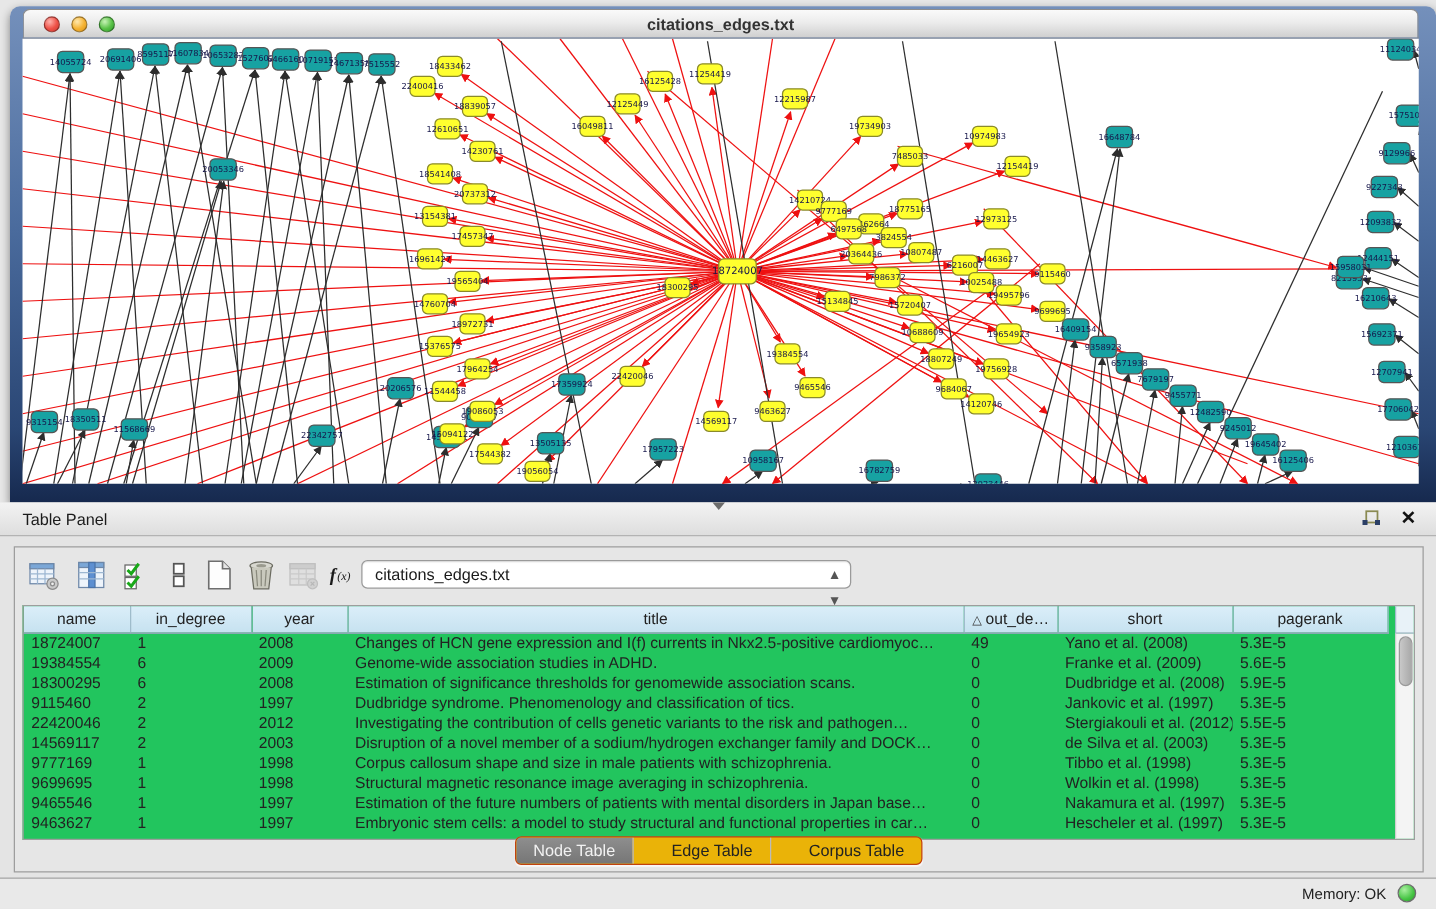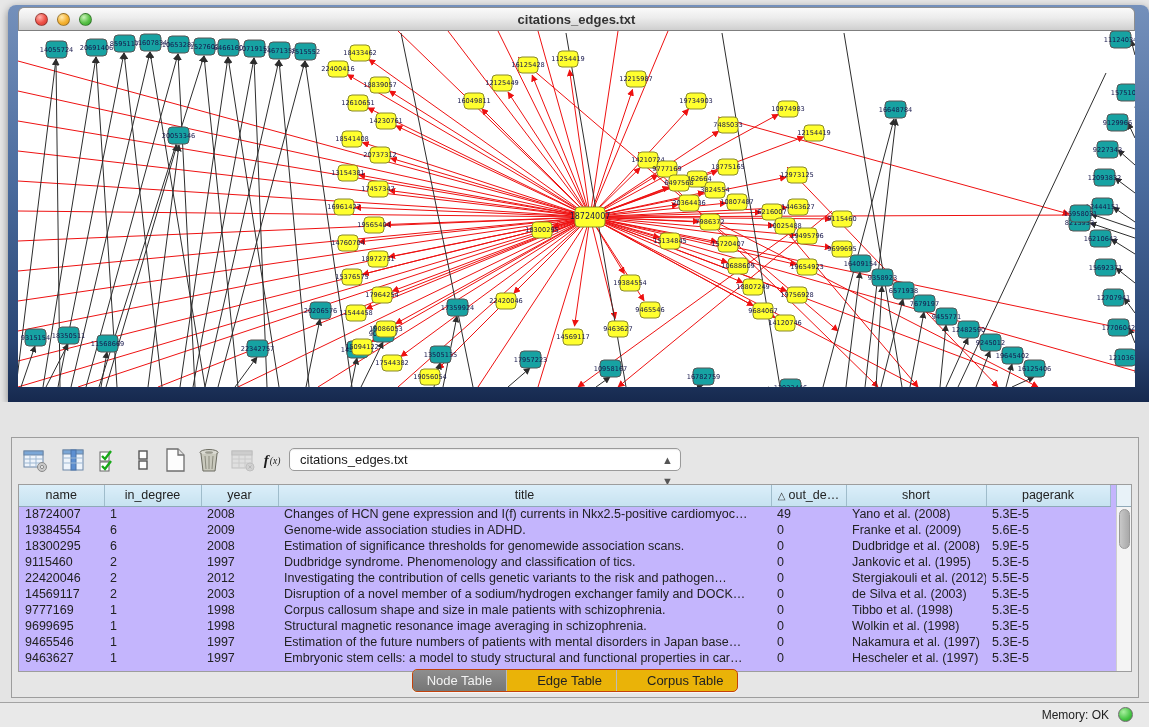--- a/index.html
+++ b/index.html
@@ -34,21 +34,21 @@
 
   #tp-body { position:absolute; left:11px; right:10px; top:35px; bottom:29px;
     border:1px solid #9d9d9d; background:#e6e6e6; }
   #toolbar { position:absolute; left:0; top:0; right:0; height:45px; }
   .tb-icon { position:absolute; top:9px; width:26px; height:26px; cursor:pointer; }
   #dd-table { position:absolute; left:277px; top:10px; width:392px; height:23px; background:#fff;
     border:1px solid #9a9a9a; border-radius:5px; font-size:13px; color:#1a1a1a; line-height:21px;
     padding-left:10px; cursor:pointer; box-shadow:inset 0 1px 1px rgba(0,0,0,.08); }
   #dd-arrows { position:absolute; right:8px; top:1px; font-size:11px; color:#555; letter-spacing:-1px; }
 
-  #grid-wrap { position:absolute; left:6px; right:6px; top:46px; height:188px; background:#c4b5fd;
+  #grid-wrap { position:absolute; left:6px; right:6px; top:46px; height:188px; background:#22c55e;
     border:1px solid #9d9d9d; }
   table#grid { border-collapse:collapse; table-layout:fixed; width:1091px; font-size:12.5px; }
   #grid th { height:21px; background:linear-gradient(180deg,#dbeef9,#c6e2f0); border-right:1px solid #9fbccb;
     border-bottom:1px solid #8fa9b8; font-weight:normal; color:#222; text-align:center; overflow:hidden;
     white-space:nowrap; cursor:pointer; }
   #grid td { height:16px; padding:0 0 0 6px; color:#222; white-space:nowrap; overflow:hidden; cursor:default; }
   .sort-glyph { font-size:10px; margin-right:3px; color:#333; }
   #vscroll { position:absolute; right:0; top:22px; bottom:0; width:15px; background:#f4f4f4; border-left:1px solid #cfcfcf; }
   #vthumb { position:absolute; left:2px; top:2px; width:11px; height:40px; border-radius:6px;
     background:linear-gradient(90deg,#c8c8c8,#a9a9a9); border:1px solid #999; }
@@ -674,20 +674,30 @@
         </g>
         <g>
           <rect x="557" y="176" width="30" height="20" rx="4" fill="#ffff2e" stroke="#8a8a2a" stroke-width="1"></rect>
           <text x="572" y="188.3" text-anchor="middle" font-size="8" font-family="DejaVu Sans, sans-serif" fill="#16164a">18724007</text>
         </g>
       </svg>
     </div>
 </div>
 
 <div id="table-panel">
+  <div id="tp-header">
+    <span id="tp-title">Table Panel</span>
+    <span id="tp-notch"></span>
+    <svg id="tp-float" viewBox="0 0 16 16">
+      <rect x="4" y="2" width="9" height="9" fill="none" stroke="#8a8a52" stroke-width="1.4"></rect>
+      <rect x="1" y="9" width="4" height="4" fill="#2b3f66"></rect>
+      <rect x="11" y="9" width="4" height="4" fill="#2b3f66"></rect>
+    </svg>
+    <span id="tp-close">✕</span>
+  </div>
 
   <div id="tp-body">
     <div id="toolbar">
 
       <svg class="tb-icon" style="left:10px" viewBox="0 0 26 26">
         <rect x="2" y="4" width="19" height="16" fill="#eef4fb" stroke="#6d87a8"></rect>
         <rect x="2" y="4" width="19" height="4" fill="#7ba7d7" stroke="#6d87a8"></rect>
         <path d="M2 12h19M2 16h19M8 8v12M14 8v12" stroke="#9db7d2" fill="none"></path>
         <circle cx="20" cy="20" r="4.5" fill="#c9c9c9" stroke="#8a8a8a"></circle>
         <circle cx="20" cy="20" r="1.6" fill="#efefef" stroke="#8a8a8a"></circle>
@@ -783,21 +793,21 @@
               <td>0</td>
               <td>Dudbridge et al. (2008)</td>
               <td>5.9E-5</td>
             </tr>
             <tr>
               <td>9115460</td>
               <td>2</td>
               <td>1997</td>
               <td>Dudbridge syndrome. Phenomenology and classification of tics.</td>
               <td>0</td>
-              <td>Jankovic et al. (1995)</td>
+              <td>Jankovic et al. (1997)</td>
               <td>5.3E-5</td>
             </tr>
             <tr>
               <td>22420046</td>
               <td>2</td>
               <td>2012</td>
               <td>Investigating the contribution of cells genetic variants to the risk and pathogen…</td>
               <td>0</td>
               <td>Stergiakouli et al. (2012)</td>
               <td>5.5E-5</td>

